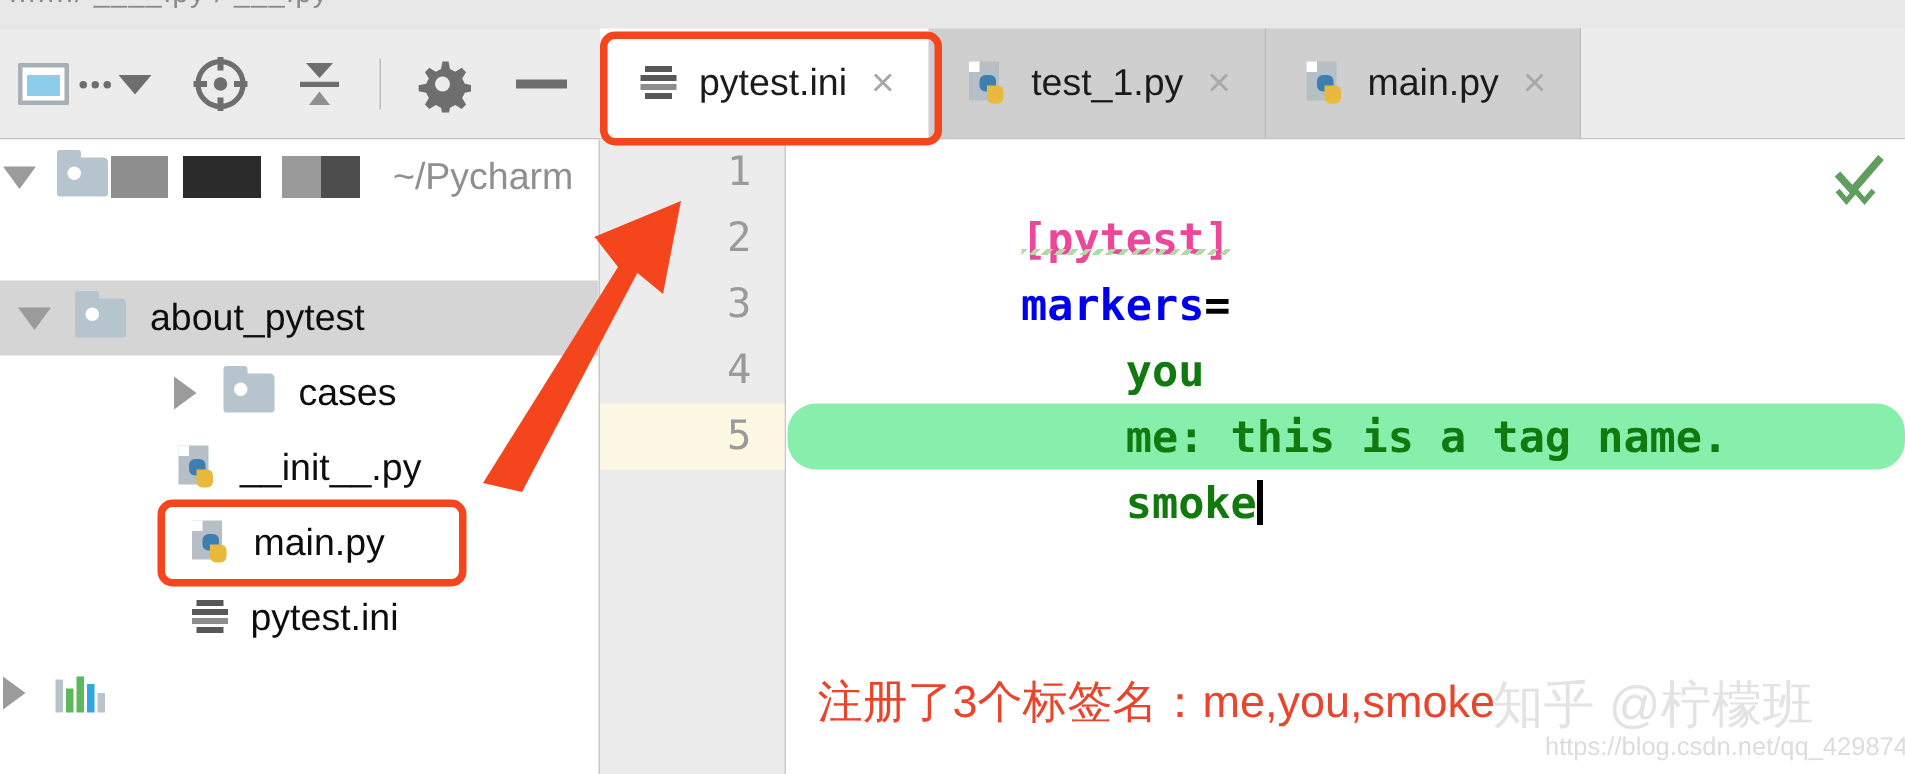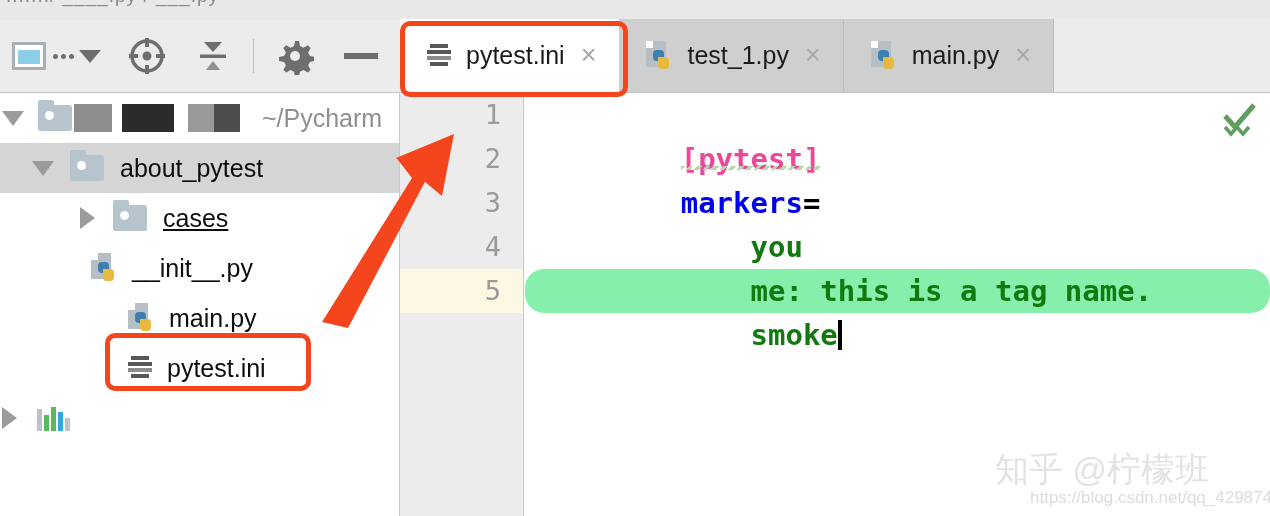--- a/index.html
+++ b/index.html
@@ -313,33 +313,33 @@
     <div class="row" style="padding-left:2px;">
       <span class="arrow-d"></span>
       <span class="folder" style="margin-left:14px;"></span>
       <span class="redact" style="width:38px;margin-left:2px;"></span>
       <span class="redact" style="width:52px;margin-left:10px;background:#2b2b2b;"></span>
       <span class="redact" style="width:26px;margin-left:14px;background:#9a9a9a;"></span>
       <span class="redact" style="width:26px;background:#4d4d4d;"></span>
       <span style="margin-left:22px;color:#8f8f8f;">~/Pycharm</span>
     </div>
 
-    <div class="row sel" style="padding-left:32px;">
+    <div class="row sel" style="padding-left:12px;margin-top:44px;">
       <span class="arrow-d"></span>
       <span class="folder" style="margin-left:16px;"></span>
       <span style="margin-left:16px;">about_pytest</span>
     </div>
 
-    <div class="row" style="padding-left:80px;text-decoration:underline;">
+    <div class="row" style="padding-left:116px;">
       <span class="arrow-r"></span>
       <span class="folder" style="margin-left:18px;"></span>
       <span style="margin-left:16px;">cases</span>
     </div>
 
-    <div class="row" style="padding-left:90px;">
+    <div class="row" style="padding-left:70px;margin-left:48px;">
       <span class="py-icon">
         <span class="page"></span>
           <span class="fold"></span>
           <span class="sn-b"></span>
           <span class="sn-y"></span>
       </span>
       <span style="margin-left:14px;">__init__.py</span>
     </div>
 
     <div class="row" style="padding-left:127px;">
@@ -410,17 +410,18 @@
   </div>
 
   <div class="hl-box hl-tab"></div>
   <div class="hl-box hl-tree"></div>
 
   <svg class="arrow-ann" viewBox="0 0 190 230">
     <polygon fill="#f4451d" points="22,222 112,78 98,60 152,36 142,94 128,76 48,228"></polygon>
     <polygon fill="#f4451d" points="96,58 154,34 142,96"></polygon>
   </svg>
 
+  <div class="ann-note">注册了3个标签名：me,you,smoke</div>
 
   <div class="wm-zhihu">知乎 @柠檬班</div>
   <div class="wm-url">https://blog.csdn.net/qq_42987484</div>
 
 </div>
 
 </body></html>

